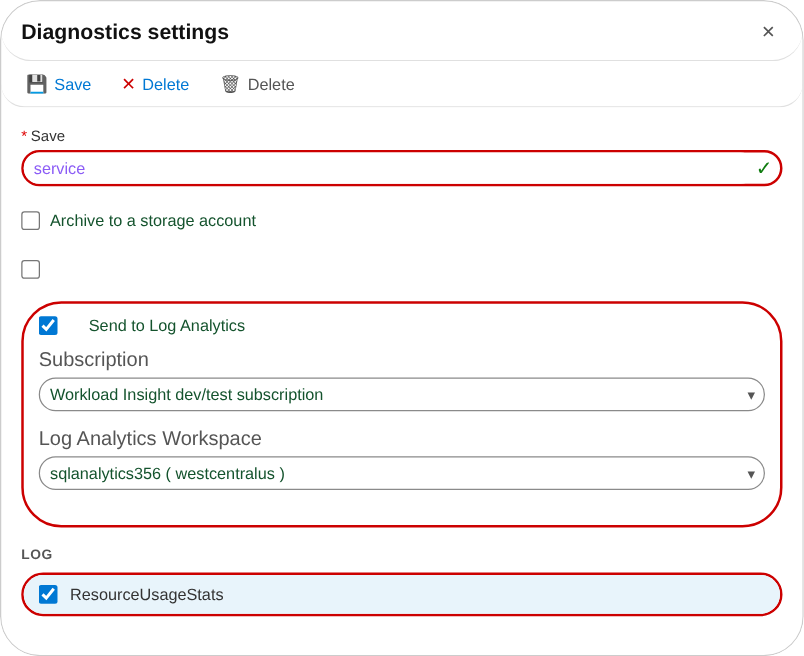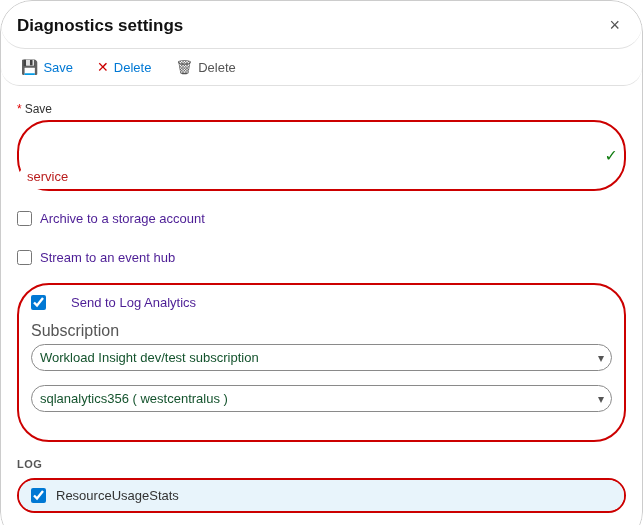--- a/index.html
+++ b/index.html
@@ -85,43 +85,42 @@
       display: flex;
       align-items: center;
       background: #fff;
     }
     .name-input {
       border: none;
       outline: none;
       width: 100%;
       padding: 5px 8px;
       font-size: 13px;
-      color: #b91c1c;
-      margin-top: 42px;
+      color: #8b5cf6;
     }
     .checkmark-icon {
       color: #107c10;
       font-size: 16px;
       padding-right: 6px;
     }
     .checkbox-row {
       display: flex;
       align-items: center;
       gap: 8px;
       margin-bottom: 12px;
       padding: 6px 0;
     }
     .checkbox-row input[type="checkbox"] {
       width: 15px;
       height: 15px;
       cursor: pointer;
     }
     .checkbox-label {
       font-size: 13px;
-      color: #4c1d95;
+      color: #14532d;
     }
     .log-analytics-section {
       border: 2px solid #cc0000;
       padding: 10px 12px 14px 12px;
       margin-bottom: 16px;
     }
     .log-analytics-header {
       display: flex;
       align-items: flex-end;
       gap: 25px;
@@ -228,40 +227,40 @@
       </div>
     </div>
 
     <div class="checkbox-row">
       <input type="checkbox" style="">
       <label class="checkbox-label">Archive to a storage account</label>
     </div>
 
     <div class="checkbox-row">
       <input type="checkbox" style="">
-      <label class="checkbox-label">Stream to an event hub</label>
     </div>
 
     <div class="log-analytics-section">
       <div class="log-analytics-header">
         <input type="checkbox" checked="" style="">
         <label class="checkbox-label">Send to Log Analytics</label>
       </div>
 
       <div class="field-group">
         <div class="sub-field-label">Subscription</div>
         <div class="dropdown-wrapper">
           <select class="dropdown-select">
             <option>Workload Insight dev/test subscription</option>
           </select>
           <span class="dropdown-arrow">▾</span>
         </div>
       </div>
 
       <div class="field-group">
+        <div class="sub-field-label">Log Analytics Workspace</div>
         <div class="dropdown-wrapper">
           <select class="dropdown-select">
             <option>sqlanalytics356 ( westcentralus )</option>
           </select>
           <span class="dropdown-arrow">▾</span>
         </div>
       </div>
     </div>
 
     <div class="field-group">

